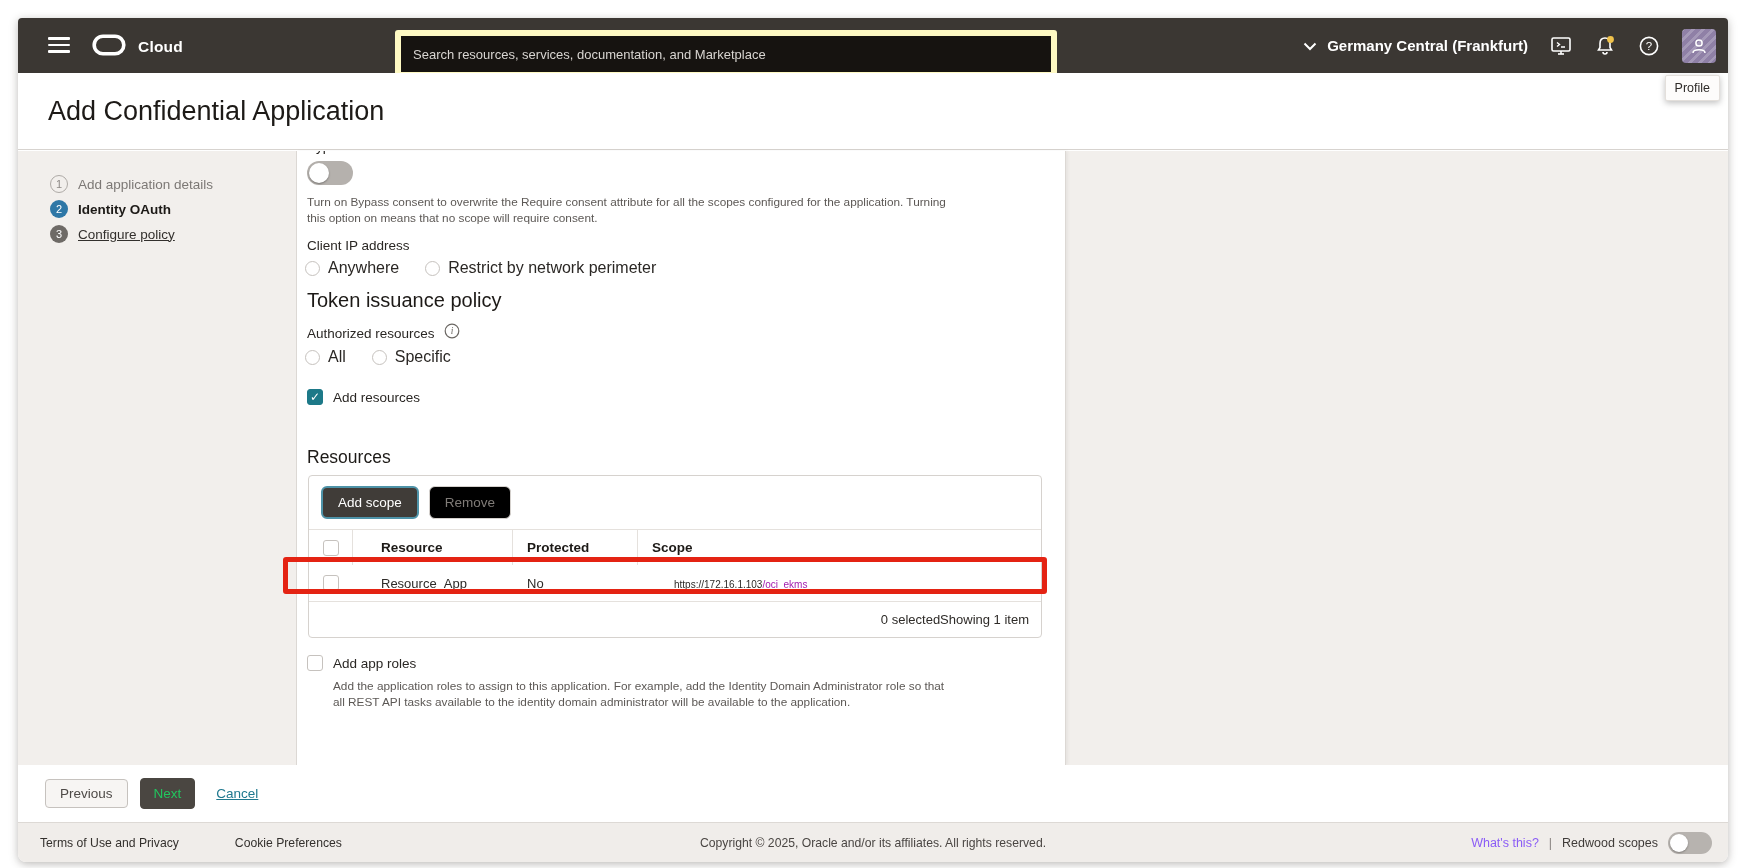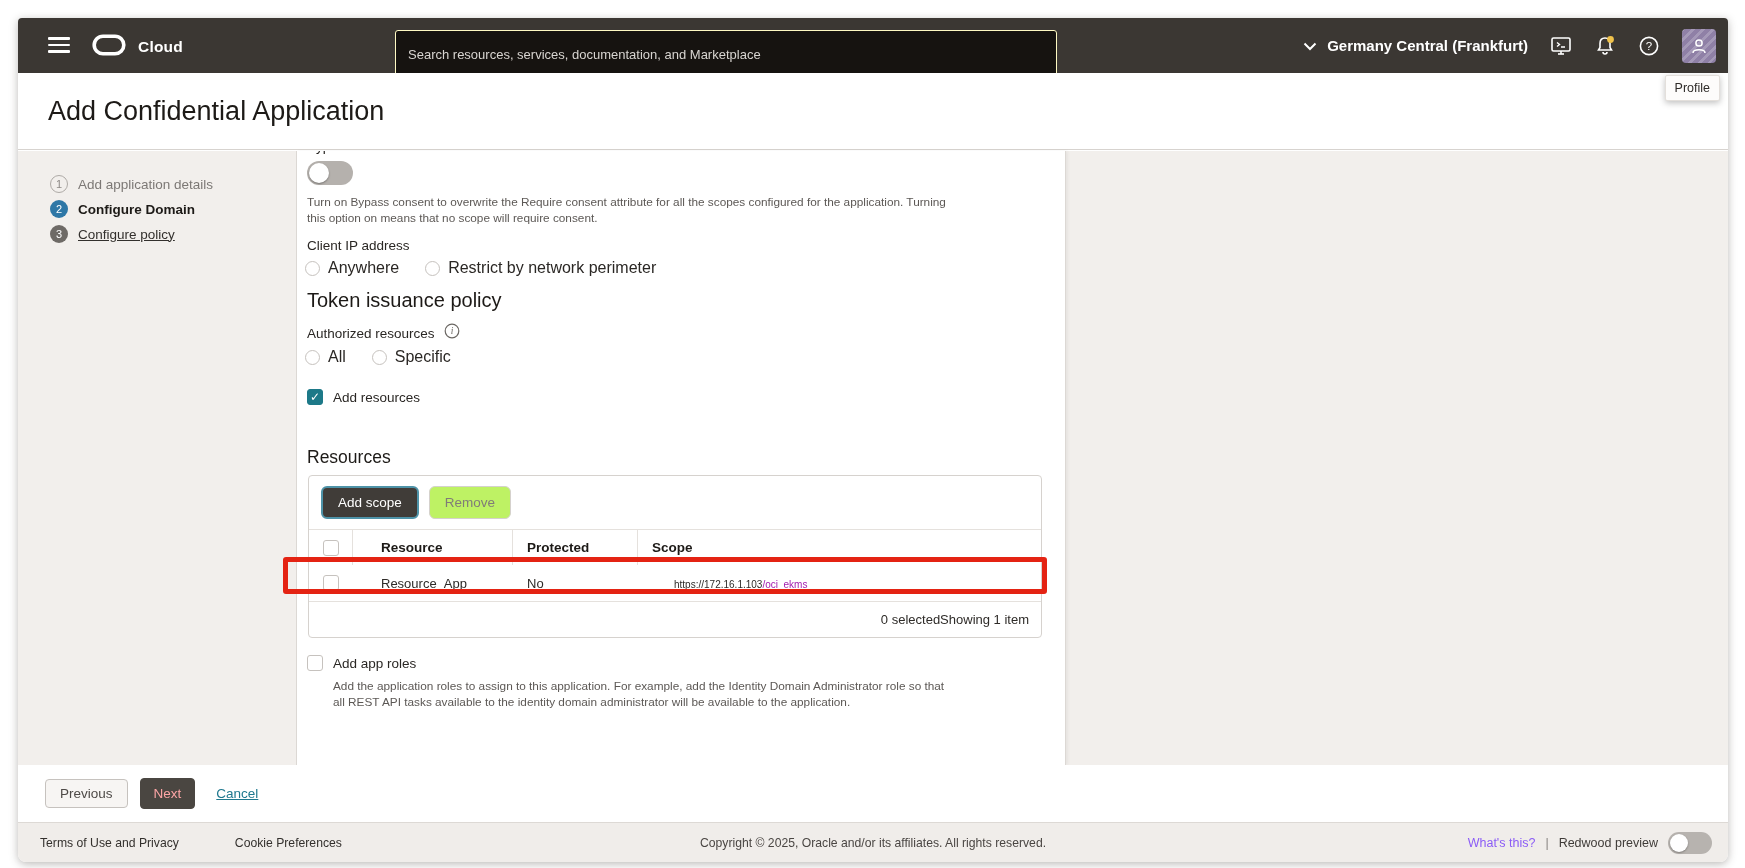--- a/index.html
+++ b/index.html
@@ -10,21 +10,21 @@
            box-shadow:0 2px 8px rgba(60,55,50,.35); }
 
   
   .topnav { position:absolute; left:0; top:0; width:1710px; height:55px;
             background:#3b3733; border-radius:4px 4px 0 0; }
   .hamburger { position:absolute; left:30px; top:19px; width:22px; height:16px; cursor:pointer; }
   .hamburger span { display:block; height:2.5px; background:#fff; margin-bottom:4px; border-radius:1px; }
   .logo-wrap { position:absolute; left:74px; top:16px; display:flex; align-items:center; gap:12px; }
   .brand { color:#fff; font-size:15.5px; font-weight:bold; letter-spacing:.2px; }
   .searchbox { position:absolute; left:377px; top:12px; width:662px; height:48px;
-               background:#161310; border:1px solid #fef9c3; border-radius:3px;
+               background:#161310; border:6px solid #fef9c3; border-radius:3px;
                color:#e9e6e2; font-size:13px; padding:0 12px; outline:none;
                font-family:"Liberation Sans","DejaVu Sans",sans-serif; }
   .searchbox::placeholder { color:#d8d5d1; opacity:1; }
   .nav-right { position:absolute; right:12px; top:0; height:55px; display:flex; align-items:center; gap:22px; }
   .region { display:flex; align-items:center; gap:10px; color:#fff; cursor:pointer; }
   .region-label { font-size:15px; font-weight:bold; }
   .nav-icon { width:22px; height:22px; display:flex; align-items:center; justify-content:center; cursor:pointer; }
   .avatar { width:34px; height:34px; border-radius:4px; cursor:pointer;
             background:#8f80a6;
             background-image:repeating-linear-gradient(135deg, rgba(255,255,255,.20) 0 2.5px, rgba(255,255,255,0) 2.5px 7px);
@@ -87,21 +87,21 @@
   .row-addres { left:10px; top:238px; }
   .addres-desc { position:absolute; left:36px; top:262px; width:600px; }
   .h-resources { position:absolute; left:10px; top:296px; font-size:17.5px; color:#1d1a17; }
 
   
   .panel { position:absolute; left:11px; top:324px; width:734px; border:1px solid #d6d2ce; border-radius:4px; background:#fff; }
   .panel-toolbar { padding:10px 12px; display:flex; gap:10px; }
   .btn-addscope { background:#403c38; color:#fff; font-size:13.5px; padding:7px 15px;
                   border:2px solid #4e93a8; border-radius:6px; cursor:pointer;
                   font-family:inherit; }
-  .btn-remove { background:#bef264; color:#807c78; font-size:13.5px; padding:8px 15px;
+  .btn-remove { background:#000000; color:#807c78; font-size:13.5px; padding:8px 15px;
                 border:1px solid #d5d1cd; border-radius:6px; cursor:pointer; font-family:inherit; }
   .tbl-header, .tbl-row { display:grid; grid-template-columns:44px 160px 125px 1fr; align-items:center; }
   .tbl-header { height:36px; border-top:1px solid #e5e1dd; }
   .tbl-header .cell { font-size:13.5px; font-weight:bold; color:#1d1a17; height:100%;
                       display:flex; align-items:center; }
   .tbl-header .cell:not(:last-child) { border-right:1px solid #e5e1dd; }
   .cell-check { justify-content:center; display:flex; align-items:center; height:100%; }
   .tbl-row { height:36px; }
   .tbl-row .cell { font-size:13px; color:#2e2b28; }
   .scope-cell { padding-left:36px; }
@@ -113,21 +113,21 @@
                 border:5px solid #e42313; border-radius:3px; z-index:20; pointer-events:none; }
 
   .row-approles { left:10px; top:504px; }
   .approles-desc { position:absolute; left:36px; top:527px; width:620px; }
 
   
   .actionbar { position:absolute; left:0; top:747px; width:1528px; height:57px; background:#fff; }
   .actions { position:absolute; left:27px; top:13px; display:flex; align-items:center; gap:12px; }
   .btn-prev { background:#f7f5f3; color:#4e4a47; font-size:13.5px; padding:6px 14px;
               border:1px solid #c6c2be; border-radius:4px; cursor:pointer; font-family:inherit; }
-  .btn-next { background:#4a4641; color:#fca5a5; font-size:13.5px; padding:7px 13px;
+  .btn-next { background:#4a4641; color:#22c55e; font-size:13.5px; padding:7px 13px;
               border:1px solid #4a4641; border-radius:4px; cursor:pointer; font-family:inherit; }
   .link-cancel { margin-left:9px; font-size:13.5px; color:#20798f; text-decoration:underline; cursor:pointer; }
 
   
   .footerbar { position:absolute; left:0; top:804px; width:1710px; height:40px; background:#f0edea;
                border-top:1px solid #ddd9d5; border-radius:0 0 8px 8px; }
   .foot-left { position:absolute; left:22px; top:0; height:40px; display:flex; align-items:center; gap:56px; }
   .foot-link { font-size:12.2px; color:#33302d; cursor:pointer; }
   .foot-center { position:absolute; left:0; top:0; width:100%; height:40px; display:flex;
                  align-items:center; justify-content:center; font-size:12.2px; color:#4a4643; }
@@ -205,21 +205,21 @@
 
   <div class="main">
 
     <div class="steps">
       <div class="step step1">
         <span class="step-circle">1</span>
         <span class="step-label">Add application details</span>
       </div>
       <div class="step step2">
         <span class="step-circle">2</span>
-        <span class="step-label">Configure Domain</span>
+        <span class="step-label">Identity OAuth</span>
       </div>
       <div class="step step3">
         <span class="step-circle">3</span>
         <span class="step-label">Configure policy</span>
       </div>
     </div>
 
     <div class="content-col">
 
       <div class="clip-label">
@@ -322,18 +322,18 @@
 
   <div class="footerbar">
     <div class="foot-left">
       <span class="foot-link">Terms of Use and Privacy</span>
       <span class="foot-link">Cookie Preferences</span>
     </div>
     <div class="foot-center">Copyright © 2025, Oracle and/or its affiliates. All rights reserved.</div>
     <div class="foot-right">
       <span class="whats-this">What's this?</span>
       <span class="foot-sep">|</span>
-      <span class="redwood-label">Redwood preview</span>
+      <span class="redwood-label">Redwood scopes</span>
       <span class="toggle-sm"></span>
     </div>
   </div>
 
 </div>
 
 </body></html>

